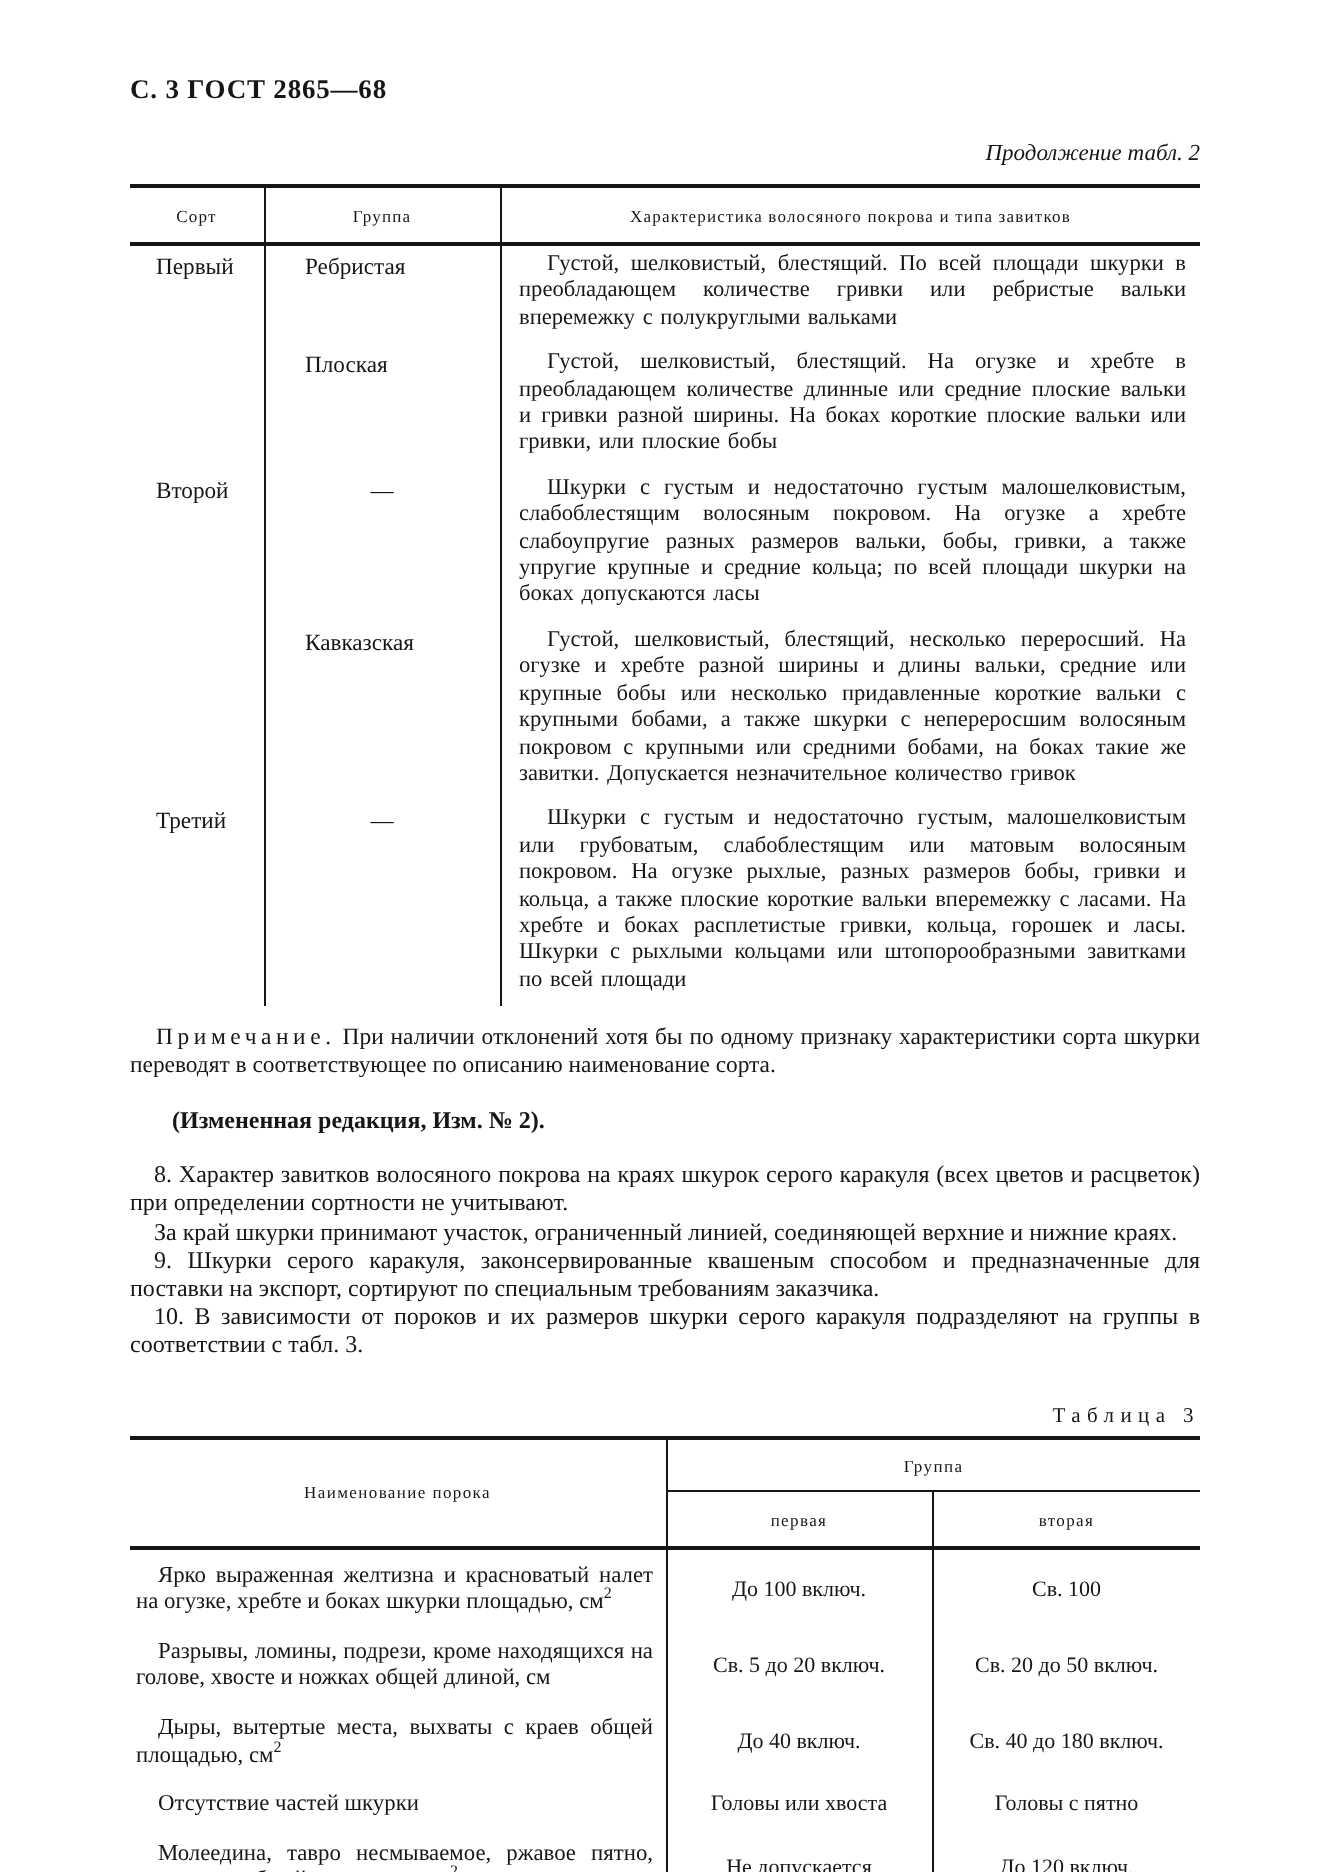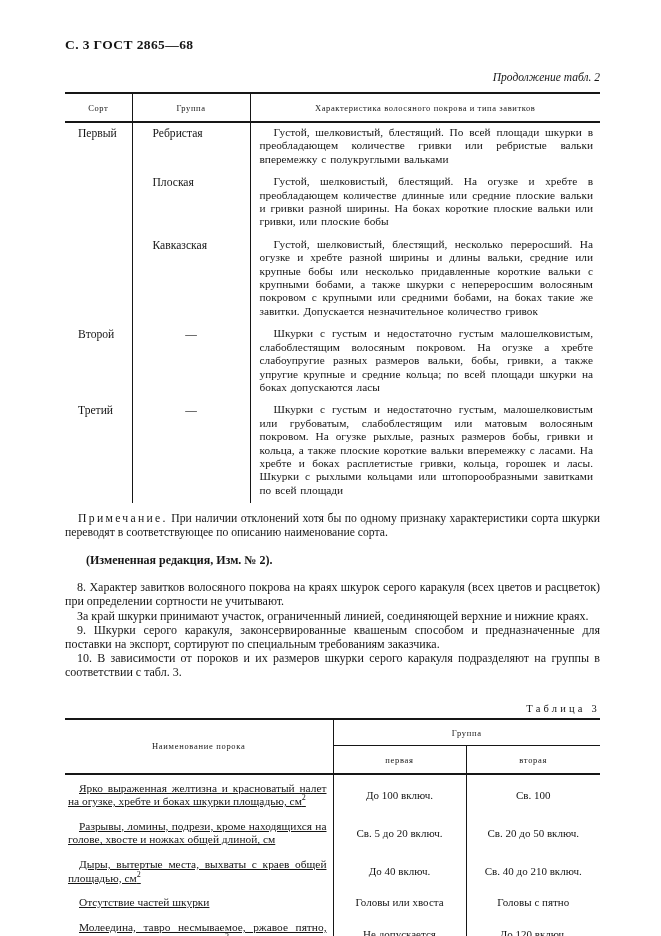--- a/index.html
+++ b/index.html
@@ -136,21 +136,20 @@
   th.sub-h2 { border-left: 1px solid #161616; }
   table.t3 tbody tr:first-child td { border-top: 2px solid #161616; }
   table.t3 tbody td { vertical-align: top; }
   table.t3 tbody td + td { border-left: 1px solid #161616; }
   td.nm {
     font-size: 11.4px;
     line-height: 13.6px;
     text-indent: 11px;
     padding: 7px 6px 4px 3px;
     text-align: justify;
-    text-decoration: underline;
   }
   td.val {
     font-size: 11px;
     text-align: center;
     vertical-align: middle !important;
     padding: 6px 2px 4px;
   }
   sup { font-size: 8px; line-height: 0; }
 </style>
 </head>
@@ -180,28 +179,28 @@
         <td class="sort-cell">Первый</td>
         <td class="group-cell">Ребристая</td>
         <td class="desc-cell">Густой, шелковистый, блестящий. По всей площади шкурки в преобладающем количестве гривки или ребристые вальки вперемежку с полукруглыми вальками</td>
       </tr>
       <tr>
         <td class="sort-cell"></td>
         <td class="group-cell">Плоская</td>
         <td class="desc-cell">Густой, шелковистый, блестящий. На огузке и хребте в преобладающем количестве длинные или средние плоские вальки и гривки разной ширины. На боках короткие плоские вальки или гривки, или плоские бобы</td>
       </tr>
       <tr>
+        <td class="sort-cell">Второй</td>
+        <td class="group-cell dash">—</td>
+        <td class="desc-cell">Шкурки с густым и недостаточно густым малошелковистым, слабоблестящим волосяным покровом. На огузке а хребте слабоупругие разных размеров вальки, бобы, гривки, а также упругие крупные и средние кольца; по всей площади шкурки на боках допускаются ласы</td>
+      </tr>
+      <tr>
         <td class="sort-cell"></td>
         <td class="group-cell">Кавказская</td>
         <td class="desc-cell">Густой, шелковистый, блестящий, несколько переросший. На огузке и хребте разной ширины и длины вальки, средние или крупные бобы или несколько придавленные короткие вальки с крупными бобами, а также шкурки с непереросшим волосяным покровом с крупными или средними бобами, на боках такие же завитки. Допускается незначительное количество гривок</td>
-      </tr>
-      <tr>
-        <td class="sort-cell">Второй</td>
-        <td class="group-cell dash">—</td>
-        <td class="desc-cell">Шкурки с густым и недостаточно густым малошелковистым, слабоблестящим волосяным покровом. На огузке а хребте слабоупругие разных размеров вальки, бобы, гривки, а также упругие крупные и средние кольца; по всей площади шкурки на боках допускаются ласы</td>
       </tr>
       <tr>
         <td class="sort-cell">Третий</td>
         <td class="group-cell dash">—</td>
         <td class="desc-cell">Шкурки с густым и недостаточно густым, малошелковистым или грубоватым, слабоблестящим или матовым волосяным покровом. На огузке рыхлые, разных размеров бобы, гривки и кольца, а также плоские короткие вальки вперемежку с ласами. На хребте и боках расплетистые гривки, кольца, горошек и ласы. Шкурки с рыхлыми кольцами или штопорообразными завитками по всей площади</td>
       </tr>
     </tbody>
   </table>
 
   <p class="note"><span class="note-label">Примечание.</span> <span>При наличии отклонений хотя бы по одному признаку характеристики сорта шкурки переводят в соответствующее по описанию наименование сорта.</span></p>
@@ -240,21 +239,21 @@
         <td class="val">Св. 100</td>
       </tr>
       <tr>
         <td class="nm"><span>Разрывы, ломины, подрези, кроме находящихся на голове, хвосте и ножках общей длиной, см</span><sup></sup></td>
         <td class="val">Св. 5 до 20 включ.</td>
         <td class="val">Св. 20 до 50 включ.</td>
       </tr>
       <tr>
         <td class="nm"><span>Дыры, вытертые места, выхваты с краев общей площадью, см</span><sup>2</sup></td>
         <td class="val">До 40 включ.</td>
-        <td class="val">Св. 40 до 210 включ.</td>
+        <td class="val">Св. 40 до 180 включ.</td>
       </tr>
       <tr>
         <td class="nm"><span>Отсутствие частей шкурки</span><sup></sup></td>
         <td class="val">Головы или хвоста</td>
         <td class="val">Головы с пятно</td>
       </tr>
       <tr>
         <td class="nm"><span>Молеедина, тавро несмываемое, ржавое пятно, кожеедина общей площадью, см</span><sup>2</sup></td>
         <td class="val">Не допускается</td>
         <td class="val">До 120 включ.</td>

